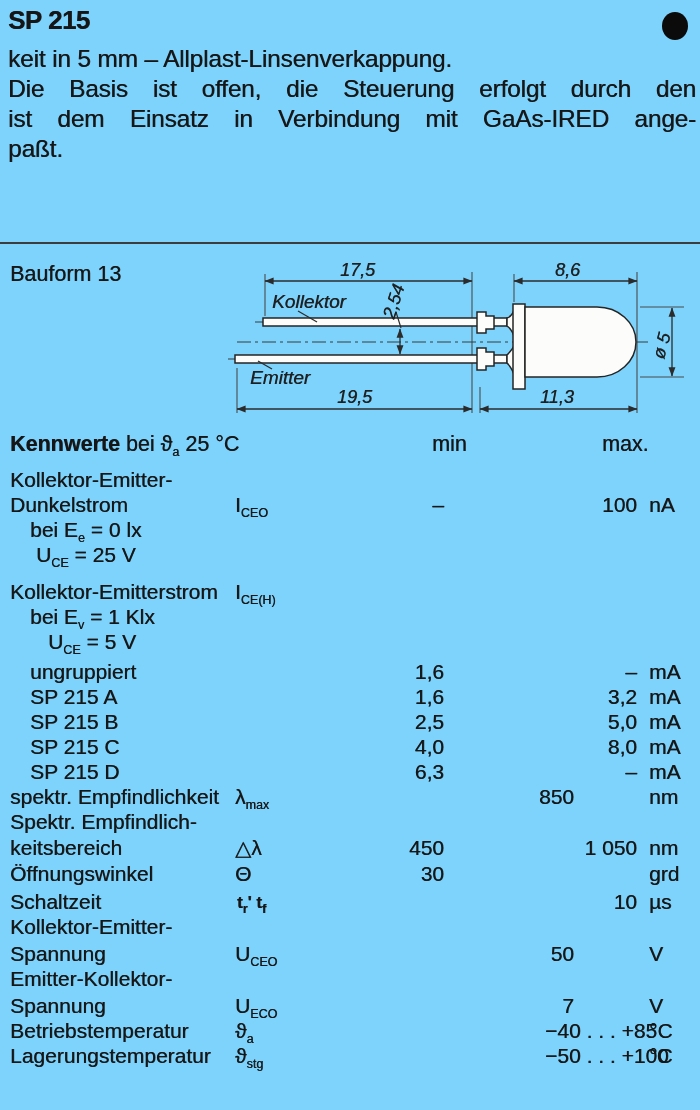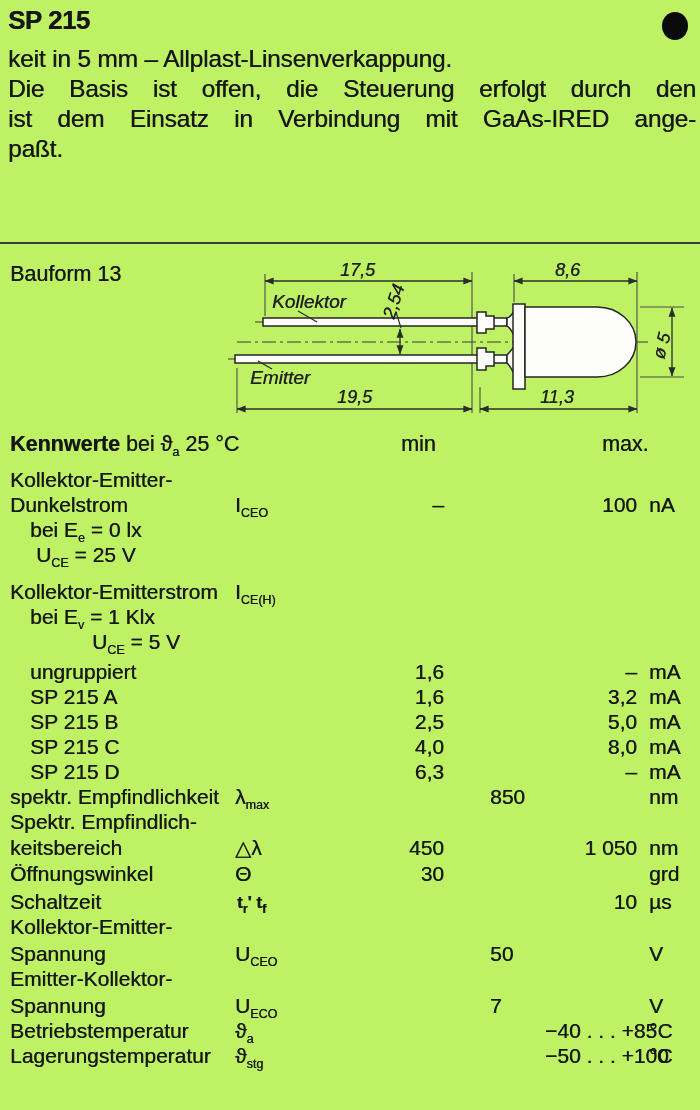--- a/index.html
+++ b/index.html
@@ -1,40 +1,40 @@
 <!DOCTYPE html>
 <html><head>
 <meta charset="utf-8">
 <style>
   html,body{margin:0;padding:0;background:#e8e8e4;}
-  .page{position:relative;width:700px;height:1110px;background:#bef264;overflow:hidden;
+  .page{position:relative;width:700px;height:1110px;background:#7dd3fc;overflow:hidden;
         font-family:"Liberation Sans","DejaVu Sans",sans-serif;color:#161616;
         text-shadow:0.45px 0 0 rgba(22,22,22,.8);}
   .title{position:absolute;left:8px;top:5px;font-size:26px;font-weight:700;letter-spacing:-0.5px;}
   .bullet{position:absolute;left:662px;top:12px;width:26px;height:28px;background:#0b0b0b;border-radius:50%;}
   .intro{position:absolute;left:8px;top:44px;width:688px;font-size:24.5px;line-height:30px;letter-spacing:-0.2px;}
   .iline{text-align:justify;}
   .iline.jl{text-align-last:justify;}
   .rule{position:absolute;left:0;top:242px;width:700px;height:2px;background:#3c3c3c;}
   .bauform{position:absolute;left:10px;top:262px;font-size:21.5px;}
   svg.draw{position:absolute;left:0;top:250px;}
   svg.draw text{font-family:"Liberation Sans","DejaVu Sans",sans-serif;font-style:italic;fill:#1f1f1f;font-size:18px;}
   svg.draw text.lead{font-size:19px;}
   .thead{position:absolute;left:0;top:432px;width:700px;font-size:21.5px;height:26px;}
   .thead>span{position:absolute;top:0;white-space:nowrap;}
   .thead .t{left:10px;}
-  .thead .cmin{left:401px;}
+  .thead .cmin{left:432px;}
   .thead .cmax{left:602px;}
   #rows{position:absolute;left:0;top:468px;width:700px;}
   .trow{position:relative;height:25px;font-size:21px;}
   .trow>span{position:absolute;top:0;white-space:nowrap;}
   .sym{left:235px;}
   .sym.sm{left:237px;font-size:17px;font-weight:700;top:3px;}
   .vmin{left:352px;width:92px;text-align:right;}
-  .vmid{left:490px;width:84px;text-align:left;}
+  .vmid{left:490px;width:84px;text-align:right;}
   .vmax{left:545px;width:92px;text-align:right;}
   .vunit{left:649px;}
   .sub{font-size:12.5px;vertical-align:-4.5px;letter-spacing:0;}
 </style>
 </head>
 <body>
 
 <div class="page">
 
   <div class="title">SP 215</div>
@@ -135,21 +135,21 @@
         <span style="left: 36px;"><span>U</span><span class="sub">CE</span><span> = 25 V</span></span>
       </div>
       <div class="trow" style="margin-top: 12px;">
         <span style="left: 10px;"><span>Kollektor-Emitterstrom</span></span>
         <span class="sym"><span>I</span><span class="sub">CE(H)</span></span>
       </div>
       <div class="trow">
         <span style="left: 30px;"><span>bei E</span><span class="sub">v</span><span>  = 1 Klx</span></span>
       </div>
       <div class="trow">
-        <span style="left: 48px; margin-left: 44px;"><span>U</span><span class="sub">CE</span><span> = 5 V</span></span>
+        <span style="left: 48px;"><span>U</span><span class="sub">CE</span><span> = 5 V</span></span>
       </div>
       <div class="trow" style="margin-top: 5px;">
         <span style="left: 30px;"><span>ungruppiert</span></span>
         <span class="vmin">1,6</span>
         <span class="vmax">–</span>
         <span class="vunit">mA</span>
       </div>
       <div class="trow">
         <span style="left: 30px;"><span>SP 215 A</span></span>
         <span class="vmin">1,6</span>

